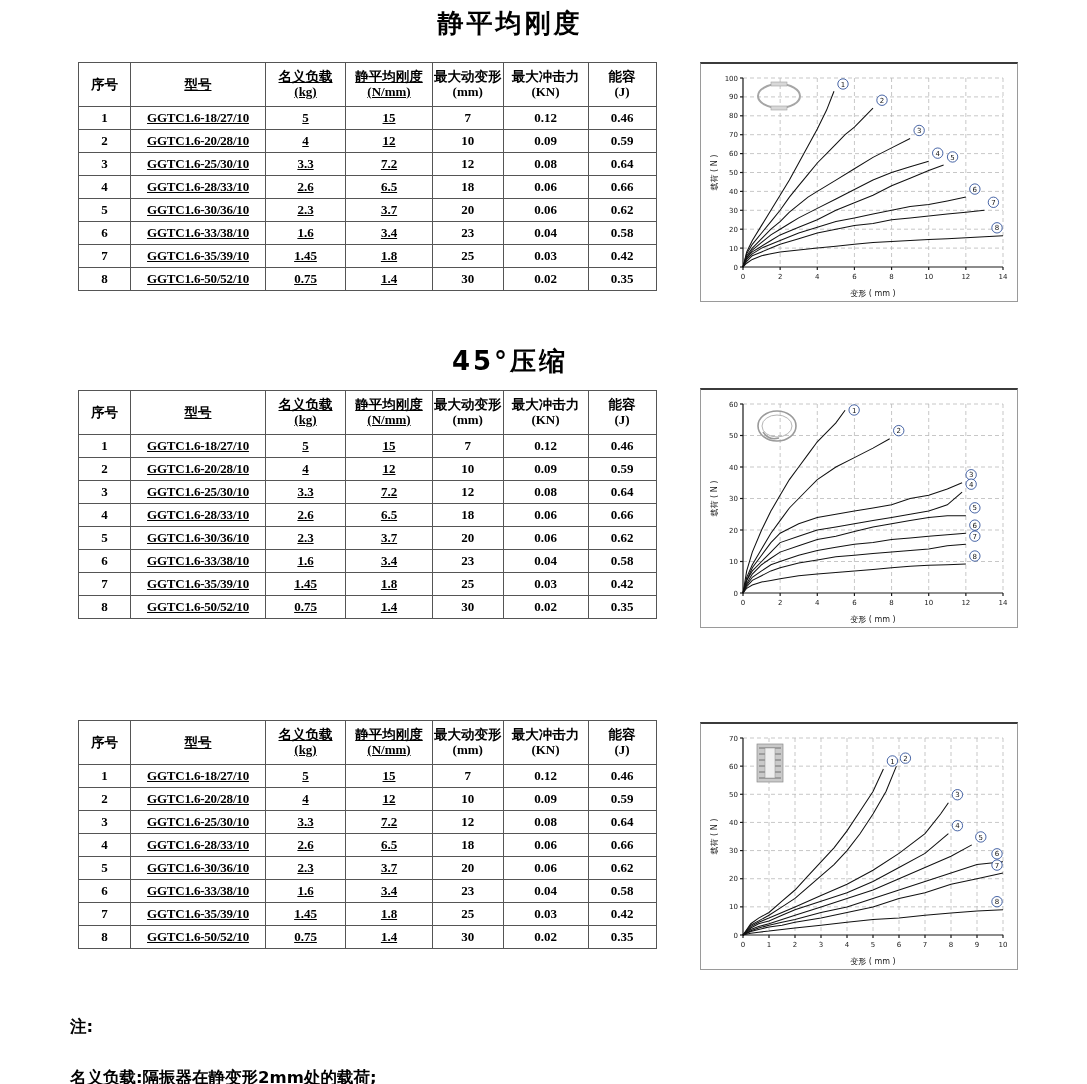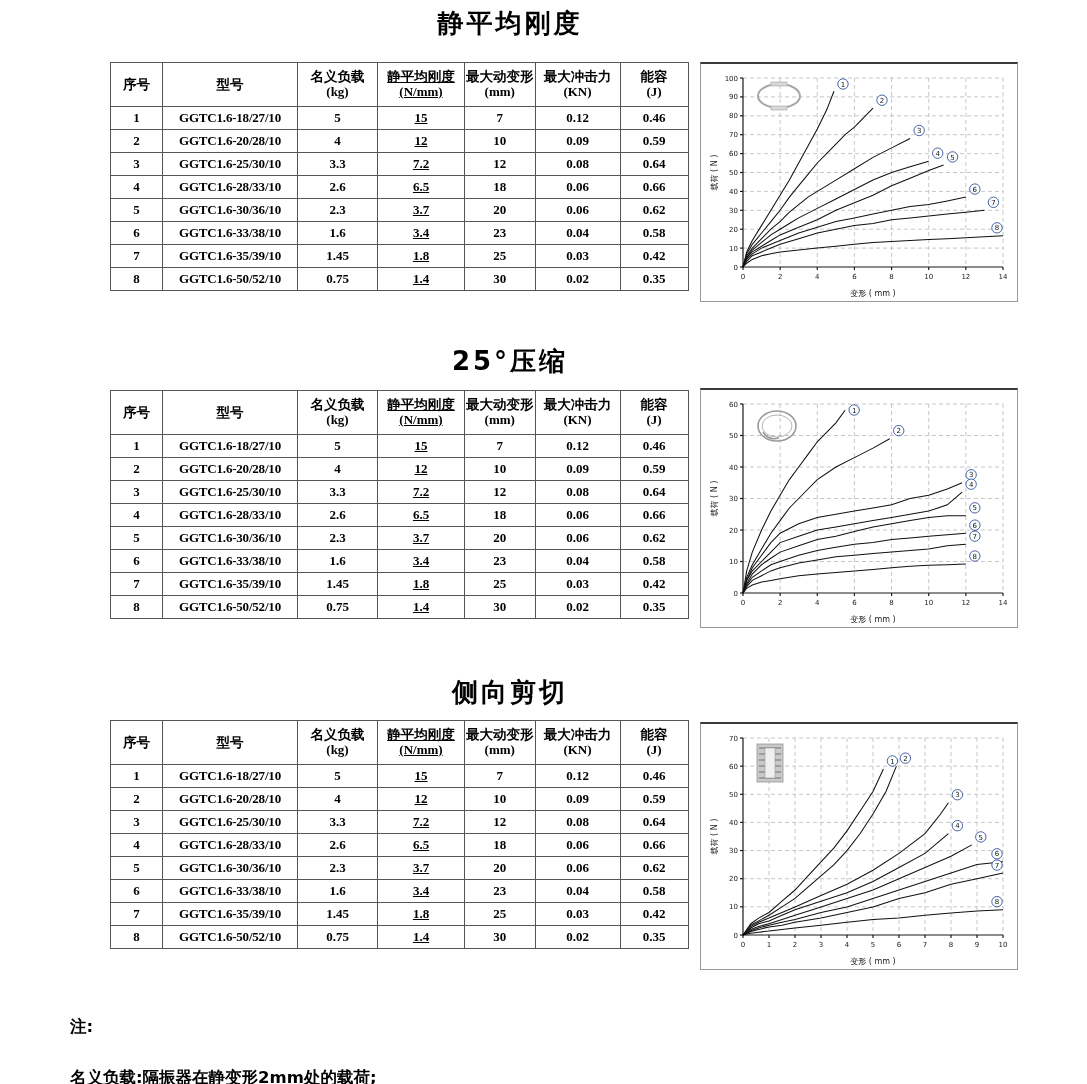--- a/index.html
+++ b/index.html
@@ -22,42 +22,41 @@
     color: #000;
   }
 
   
   .tbl-wrap { position: absolute; }
   table.spec {
     border-collapse: collapse;
     table-layout: fixed;
     font-family: "Liberation Serif", "DejaVu Serif", serif;
     background: #fff;
-    margin-left: 32px;
   }
   table.spec th, table.spec td {
     border: 1px solid #555;
     text-align: center;
     vertical-align: middle;
     font-size: 13px;
     line-height: 1.15;
     padding: 2px 1px;
     font-weight: bold;
     color: #000;
     white-space: nowrap;
   }
   table.spec thead th {
     height: 44px;
     font-size: 13.5px;
   }
   table.spec tbody td { height: 23px; }
   table.spec thead th .u { display:block; font-size:13px; }
   .c0 { width: 52px; }
-  .c1 { width: 135px; }
-  .c2 { width: 80px; }
+  .c1 { width: 135px; text-decoration: underline; }
+  .c2 { width: 80px; text-decoration: underline; }
   .c3 { width: 87px; text-decoration: underline; }
   .c4 { width: 64px; }
   .c5 { width: 85px; }
   .c6 { width: 68px; }
   td.model { font-size: 12.5px; letter-spacing: -0.2px; }
 
   
   .chart-box {
     position: absolute;
     background: #fff;
@@ -294,21 +293,21 @@
           <text class="marker-txt" x="292.42857142857144" y="140.9">7</text>
         </g>
         <path class="curve" d="M42.0 203.0 L45.7 199.2 L51.3 195.4 L60.6 191.7 L69.9 189.8 L79.1 187.9 L97.7 186.0 L116.3 184.1 L134.9 182.2 L153.4 180.3 L172.0 178.4 L190.6 177.5 L209.1 176.5 L227.7 175.6 L246.3 174.7 L264.9 173.7 L283.4 172.8 L302.0 171.8"></path>
         <g>
           <circle class="marker-circ" cx="296" cy="163.815" r="5.2"></circle>
           <text class="marker-txt" x="296" y="166.415">8</text>
         </g>
       </svg>
     </div>
 
-  <div class="sec-title" style="position:absolute; left:330px; top:344px; width:360px;">25°压缩</div>
+  <div class="sec-title" style="position:absolute; left:330px; top:344px; width:360px;">45°压缩</div>
   <div class="tbl-wrap" style="left:78px; top:390px;">
     <table class="spec">
       <thead>
         <tr>
           <th class="c0"><span>序号</span></th>
           <th class="c1"><span>型号</span></th>
           <th class="c2"><span>名义负载</span><span class="u">(kg)</span></th>
           <th class="c3"><span>静平均刚度</span><span class="u">(N/mm)</span></th>
           <th class="c4"><span>最大动变形</span><span class="u">(mm)</span></th>
           <th class="c5"><span>最大冲击力</span><span class="u">(KN)</span></th>
@@ -480,21 +479,20 @@
           <text class="marker-txt" x="273.85714285714283" y="148.775">7</text>
         </g>
         <path class="curve" d="M42.0 203.0 L45.7 198.3 L51.3 195.1 L60.6 192.0 L69.9 190.4 L79.1 188.8 L97.7 185.7 L116.3 184.1 L134.9 182.5 L153.4 180.9 L172.0 179.4 L190.6 177.8 L209.1 176.2 L227.7 175.3 L246.3 174.7 L264.9 174.0"></path>
         <g>
           <circle class="marker-circ" cx="273.85714285714283" cy="166.02" r="5.2"></circle>
           <text class="marker-txt" x="273.85714285714283" y="168.62">8</text>
         </g>
       </svg>
     </div>
 
-  <div class="sec-title" style="position:absolute; left:330px; top:675px; width:360px;">侧向剪切</div>
   <div class="tbl-wrap" style="left:78px; top:720px;">
     <table class="spec">
       <thead>
         <tr>
           <th class="c0"><span>序号</span></th>
           <th class="c1"><span>型号</span></th>
           <th class="c2"><span>名义负载</span><span class="u">(kg)</span></th>
           <th class="c3"><span>静平均刚度</span><span class="u">(N/mm)</span></th>
           <th class="c4"><span>最大动变形</span><span class="u">(mm)</span></th>
           <th class="c5"><span>最大冲击力</span><span class="u">(KN)</span></th>

